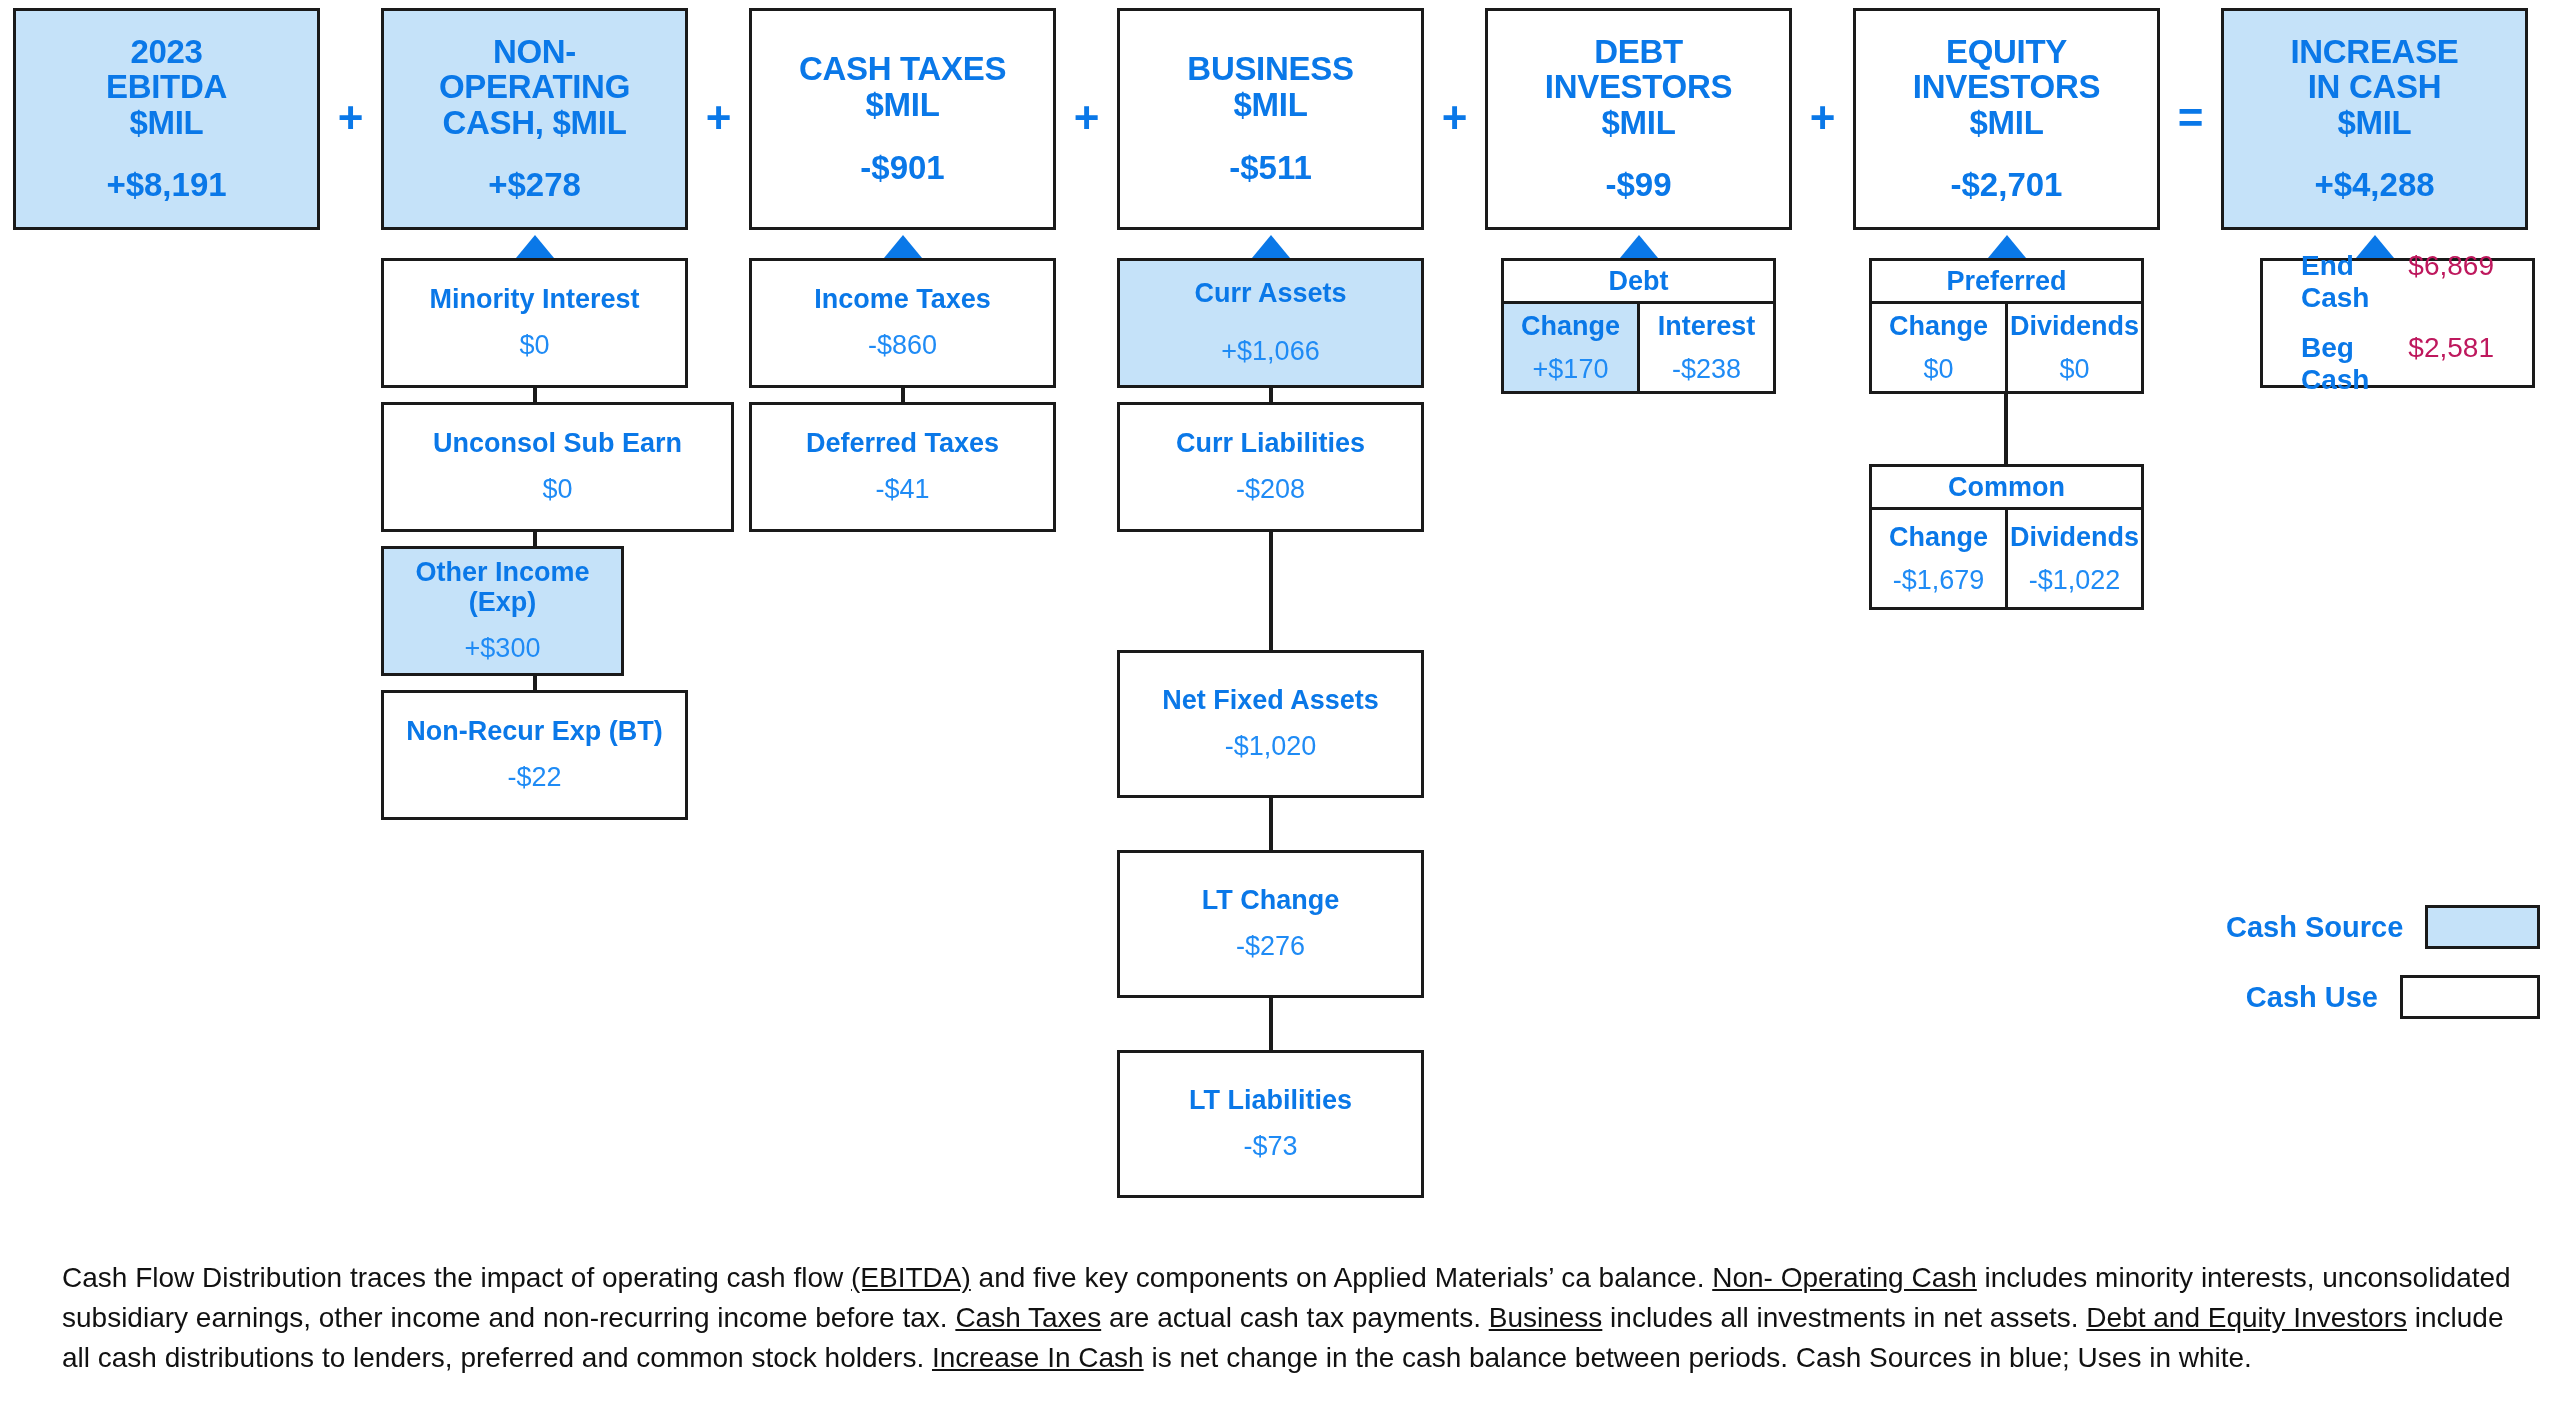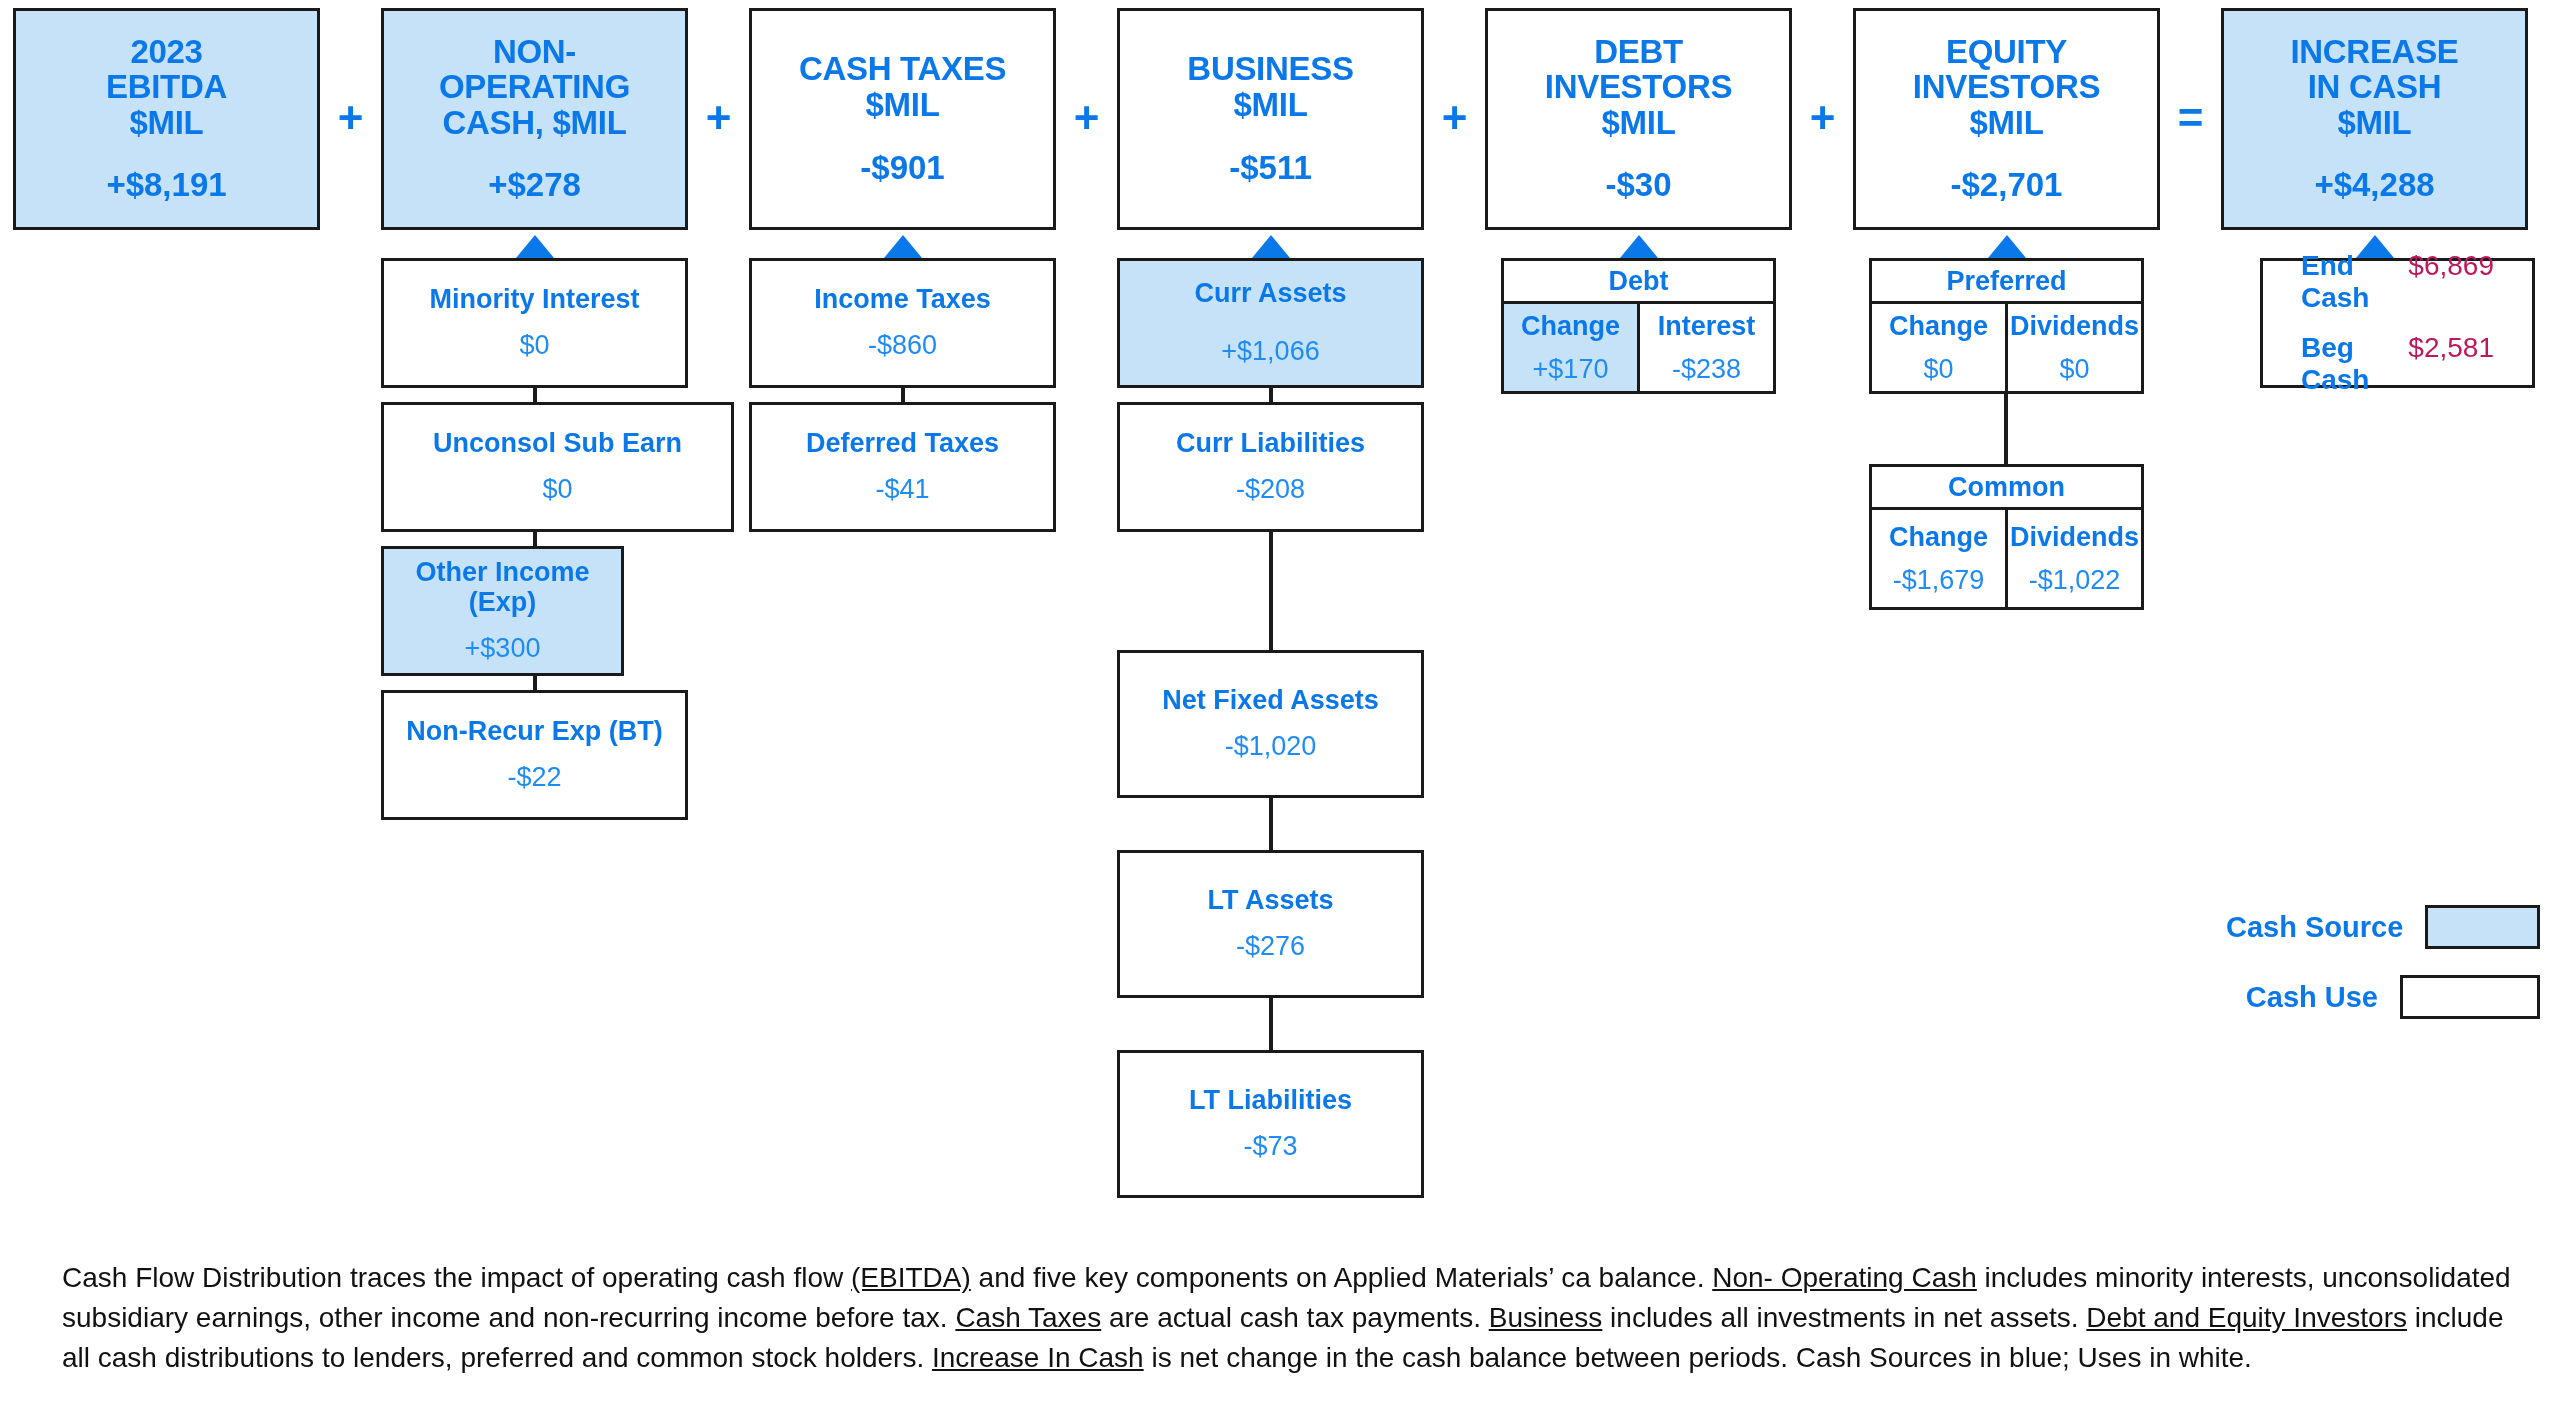--- a/index.html
+++ b/index.html
@@ -245,21 +245,21 @@
   <div class="hdr-value">-$511</div>
 </div>
 <div class="op" style="left:1424px; top:96px; width:61px;">+</div>
 
 <div class="box" style="left:1485px; top:8px; width:307px; height:222px;">
   <div class="hdr-title">
     <div>DEBT</div>
     <div>INVESTORS</div>
     <div>$MIL</div>
   </div>
-  <div class="hdr-value">-$30</div>
+  <div class="hdr-value">-$99</div>
 </div>
 <div class="op" style="left:1792px; top:96px; width:61px;">+</div>
 
 <div class="box" style="left:1853px; top:8px; width:307px; height:222px;">
   <div class="hdr-title">
     <div>EQUITY</div>
     <div>INVESTORS</div>
     <div>$MIL</div>
   </div>
   <div class="hdr-value">-$2,701</div>
@@ -328,21 +328,21 @@
 </div>
 <div class="vline" style="left:1269px; top:532px; height:118px;"></div>
 
 <div class="box" style="left:1117px; top:650px; width:307px; height:148px;">
   <div class="detail-label">Net Fixed Assets</div>
   <div class="detail-value">-$1,020</div>
 </div>
 <div class="vline" style="left:1269px; top:798px; height:52px;"></div>
 
 <div class="box" style="left:1117px; top:850px; width:307px; height:148px;">
-  <div class="detail-label">LT Assets</div>
+  <div class="detail-label">LT Change</div>
   <div class="detail-value">-$276</div>
 </div>
 <div class="vline" style="left:1269px; top:998px; height:52px;"></div>
 
 <div class="box" style="left:1117px; top:1050px; width:307px; height:148px;">
   <div class="detail-label">LT Liabilities</div>
   <div class="detail-value">-$73</div>
 </div>
 
 <div class="subtable" style="left:1501px; top:258px; width:275px; height:136px;">

